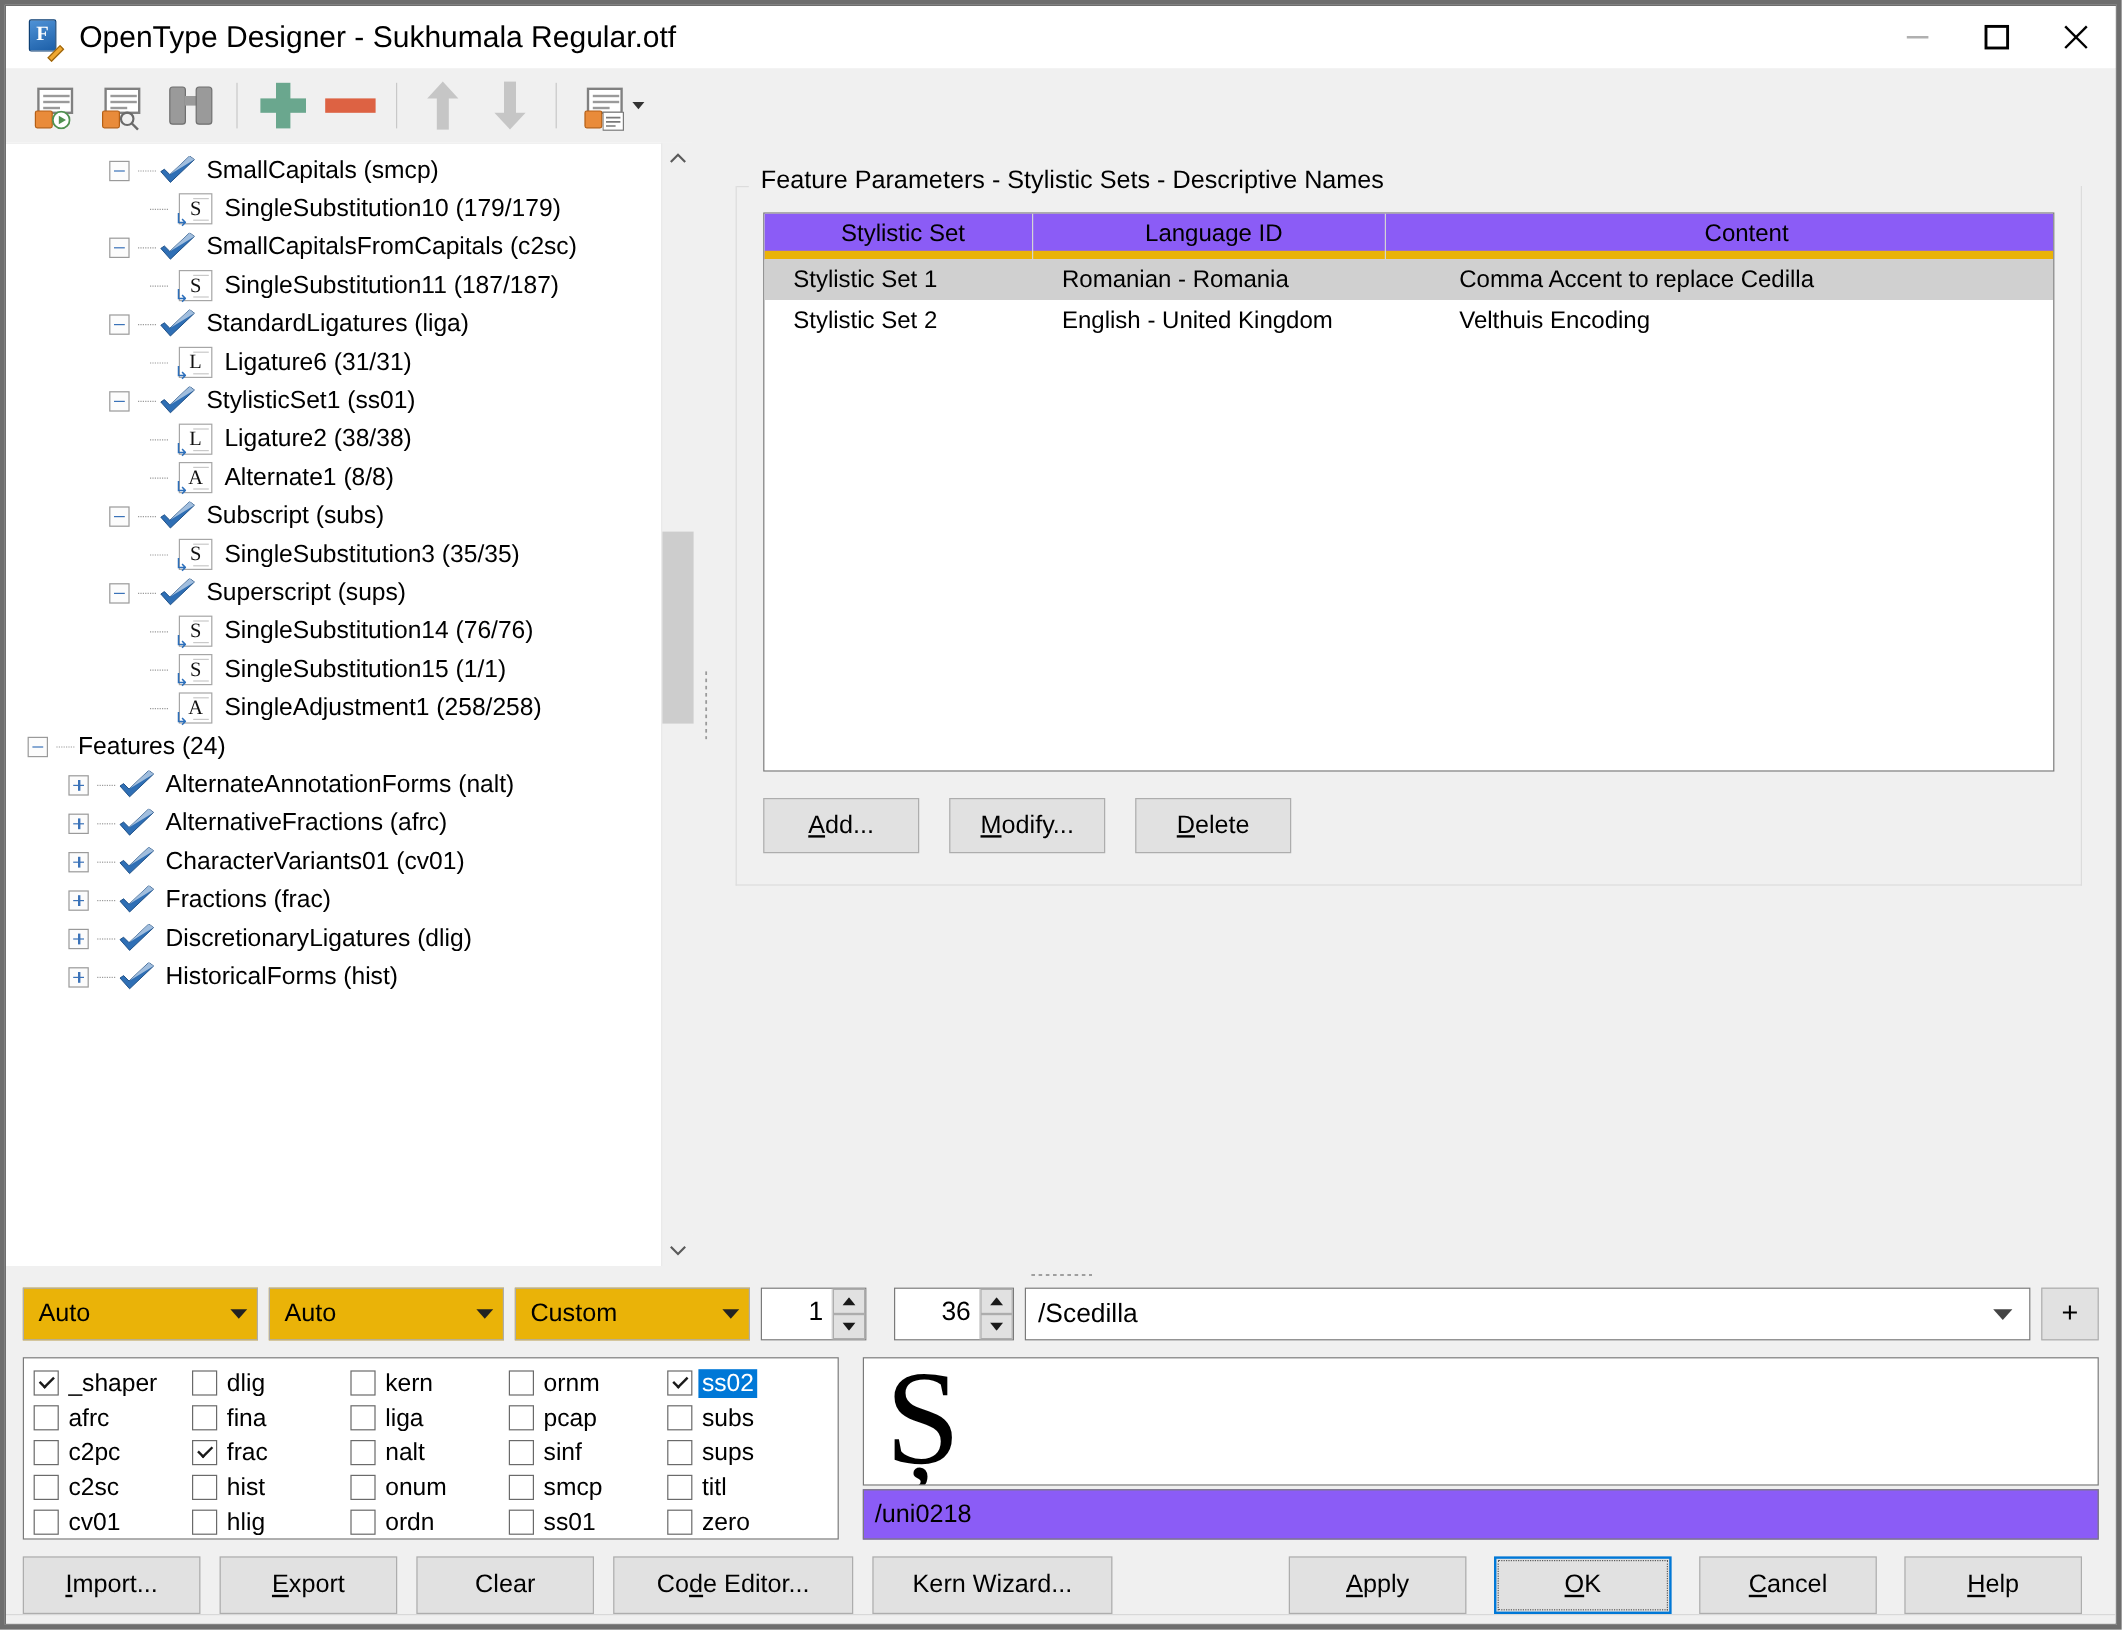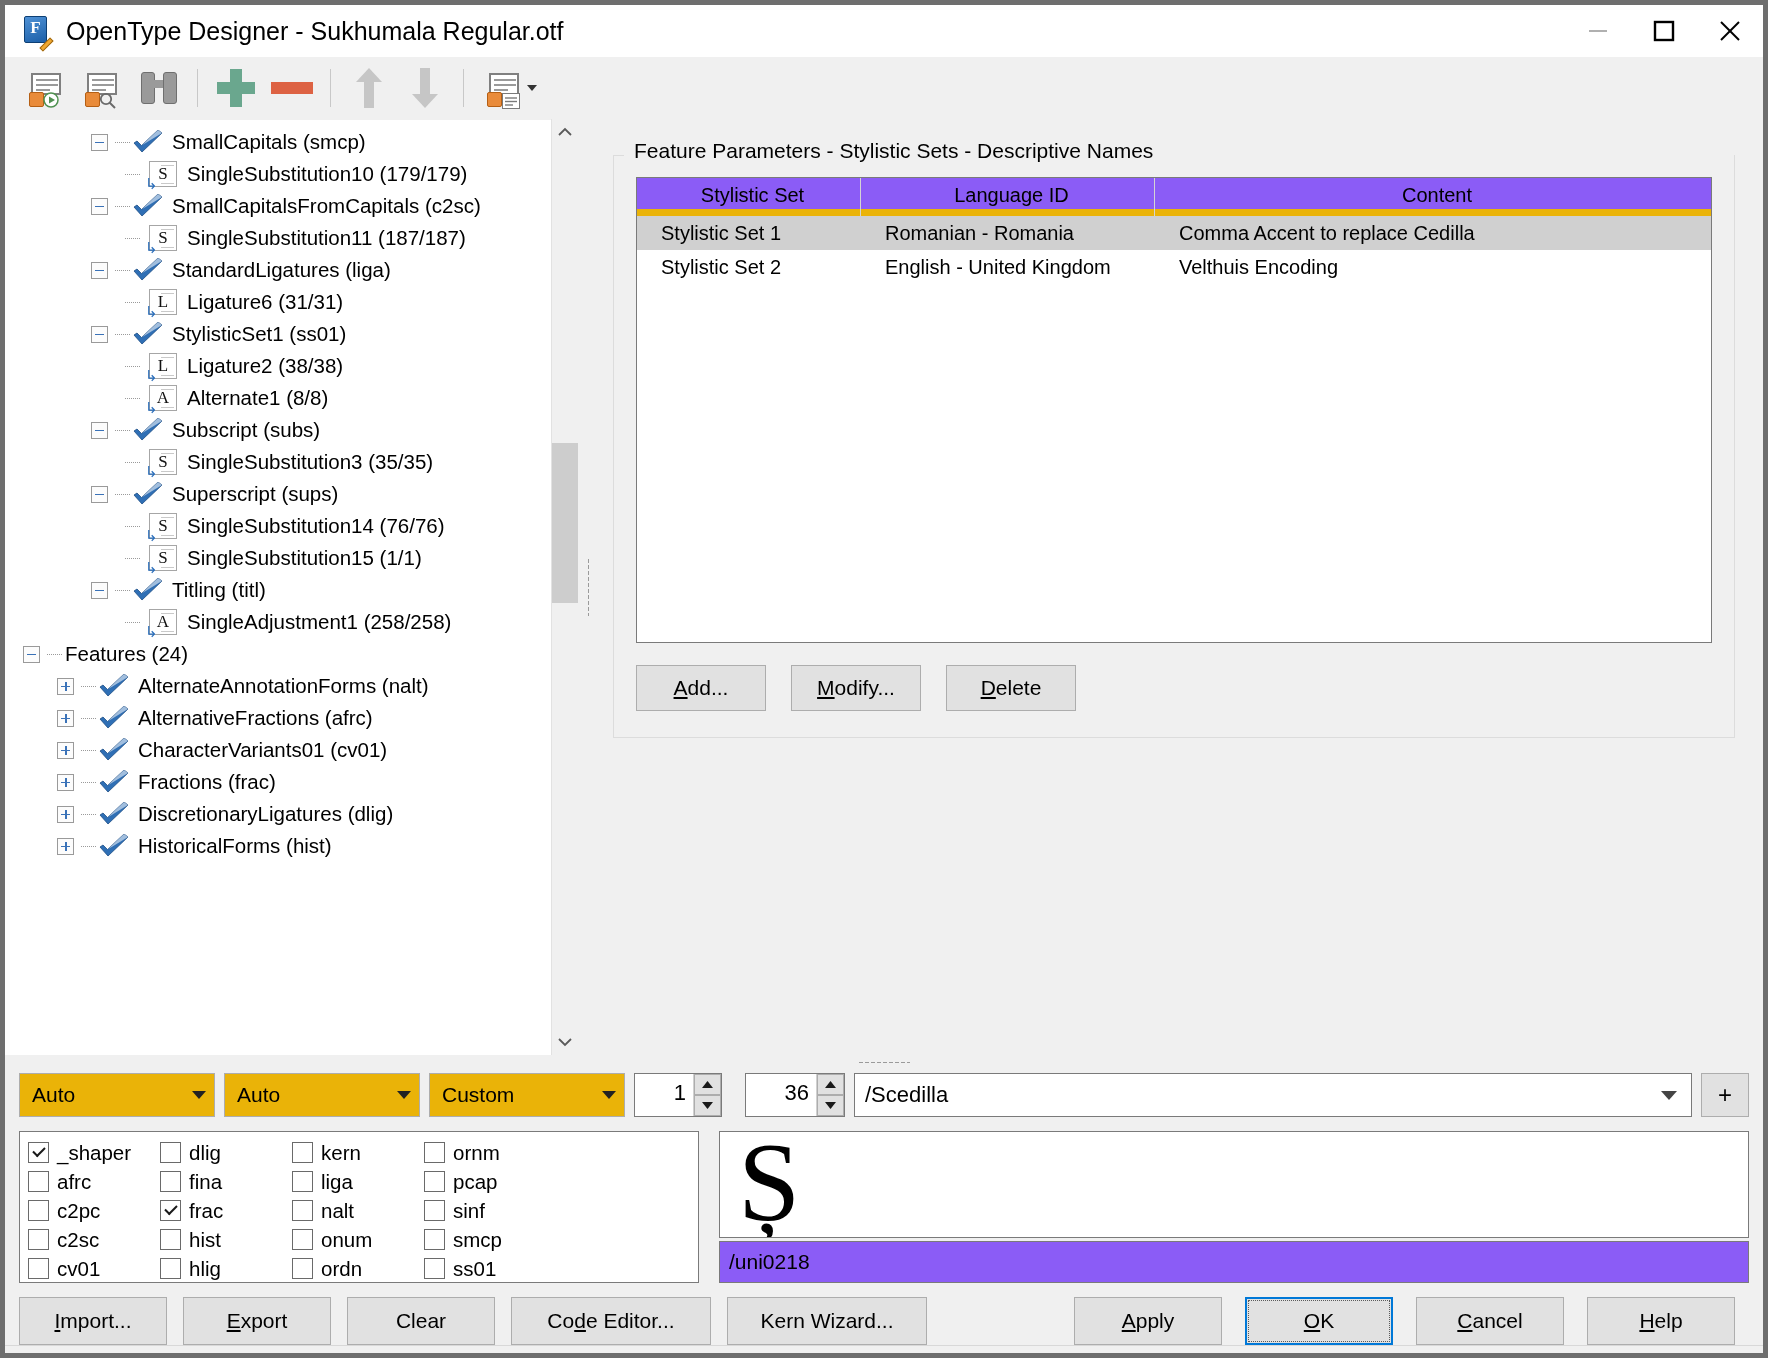--- a/index.html
+++ b/index.html
@@ -228,21 +228,21 @@
   }
   .grid-row {
     display: flex; height: 34px; align-items: center;
   }
   .grid-row.sel { background: #d0d0d0; }
   .grid-row div {
     font-size: 20px; color: #000; padding-left: 24px; white-space: nowrap;
   }
   .c1 { width: 224px; flex: none; }
   .c2 { width: 294px; flex: none; }
-  .c3 { flex: 1; }
+  .c3 { flex: 1; margin-left: 37px; }
   .btn-row { display: flex; gap: 25px; margin-top: 22px; }
   .btn {
     height: 46px; min-width: 130px; padding: 0 18px;
     background: #e1e1e1; border: 1px solid #adadad;
     font-size: 21px; color: #000; display: flex;
     align-items: center; justify-content: center;
     font-family: "Liberation Sans", sans-serif;
   }
   .btn u { text-underline-offset: 2px; }
   .btn.default {
@@ -593,33 +593,20 @@
             <span>SingleSubstitution14 (76/76)</span>
           </div>
           <div class="tree-row">
             <span class="indent" style="width: 120px;"></span>
             <span class="dotline"></span>
             <span style="width: 6px; flex: 0 0 auto;"></span>
             <span class="lk-icon"><span class="ln" style="top:3px"></span><span class="ln" style="top:21px"></span>S<span class="curve">↳</span></span>
             <span>SingleSubstitution15 (1/1)</span>
           </div>
           <div class="tree-row">
-            <span class="indent" style="width: 86px;"></span>
-            <span class="exp"></span>
-            <span class="dotline"></span>
-            <span class="chk-icon">
-              <svg width="30" height="24" viewBox="0 0 30 24">
-                <polygon points="1,13 9,22 29,3 25,0 8.5,15.5 4,11" fill="#2f6fb5"></polygon>
-                <polygon points="1,13 9,22 29,3 25,0 8.5,15.5 4,11" fill="none" stroke="#1d4e85" stroke-width="0.8"></polygon>
-                <polygon points="25,0 29,3 8.5,15.5" fill="#ffffff" opacity="0.55"></polygon>
-              </svg>
-            </span>
-            <span>Titling (titl)</span>
-          </div>
-          <div class="tree-row">
             <span class="indent" style="width: 120px;"></span>
             <span class="dotline"></span>
             <span style="width: 6px; flex: 0 0 auto;"></span>
             <span class="lk-icon"><span class="ln" style="top:3px"></span><span class="ln" style="top:21px"></span>A<span class="curve">↳</span></span>
             <span>SingleAdjustment1 (258/258)</span>
           </div>
           <div class="tree-row">
             <span class="indent" style="width: 18px;"></span>
             <span class="exp"></span>
             <span class="dotline"></span>
@@ -904,20 +891,42 @@
             </div>
             <div class="feat-item">
               <span class="cb"></span>
               <span class="nm">smcp</span>
             </div>
             <div class="feat-item">
               <span class="cb"></span>
               <span class="nm">ss01</span>
             </div>
           </div>
+          <div class="feat-col">
+            <div class="feat-item sel">
+              <span class="cb on"></span>
+              <span class="nm">ss02</span>
+            </div>
+            <div class="feat-item">
+              <span class="cb"></span>
+              <span class="nm">subs</span>
+            </div>
+            <div class="feat-item">
+              <span class="cb"></span>
+              <span class="nm">sups</span>
+            </div>
+            <div class="feat-item">
+              <span class="cb"></span>
+              <span class="nm">titl</span>
+            </div>
+            <div class="feat-item">
+              <span class="cb"></span>
+              <span class="nm">zero</span>
+            </div>
+          </div>
         </div>
       <div class="preview-col">
         <div class="preview-canvas">
           <span class="glyph">Ș</span>
         </div>
         <div class="status-field">/uni0218</div>
       </div>
     </div>
 
     <div class="foot-row">

